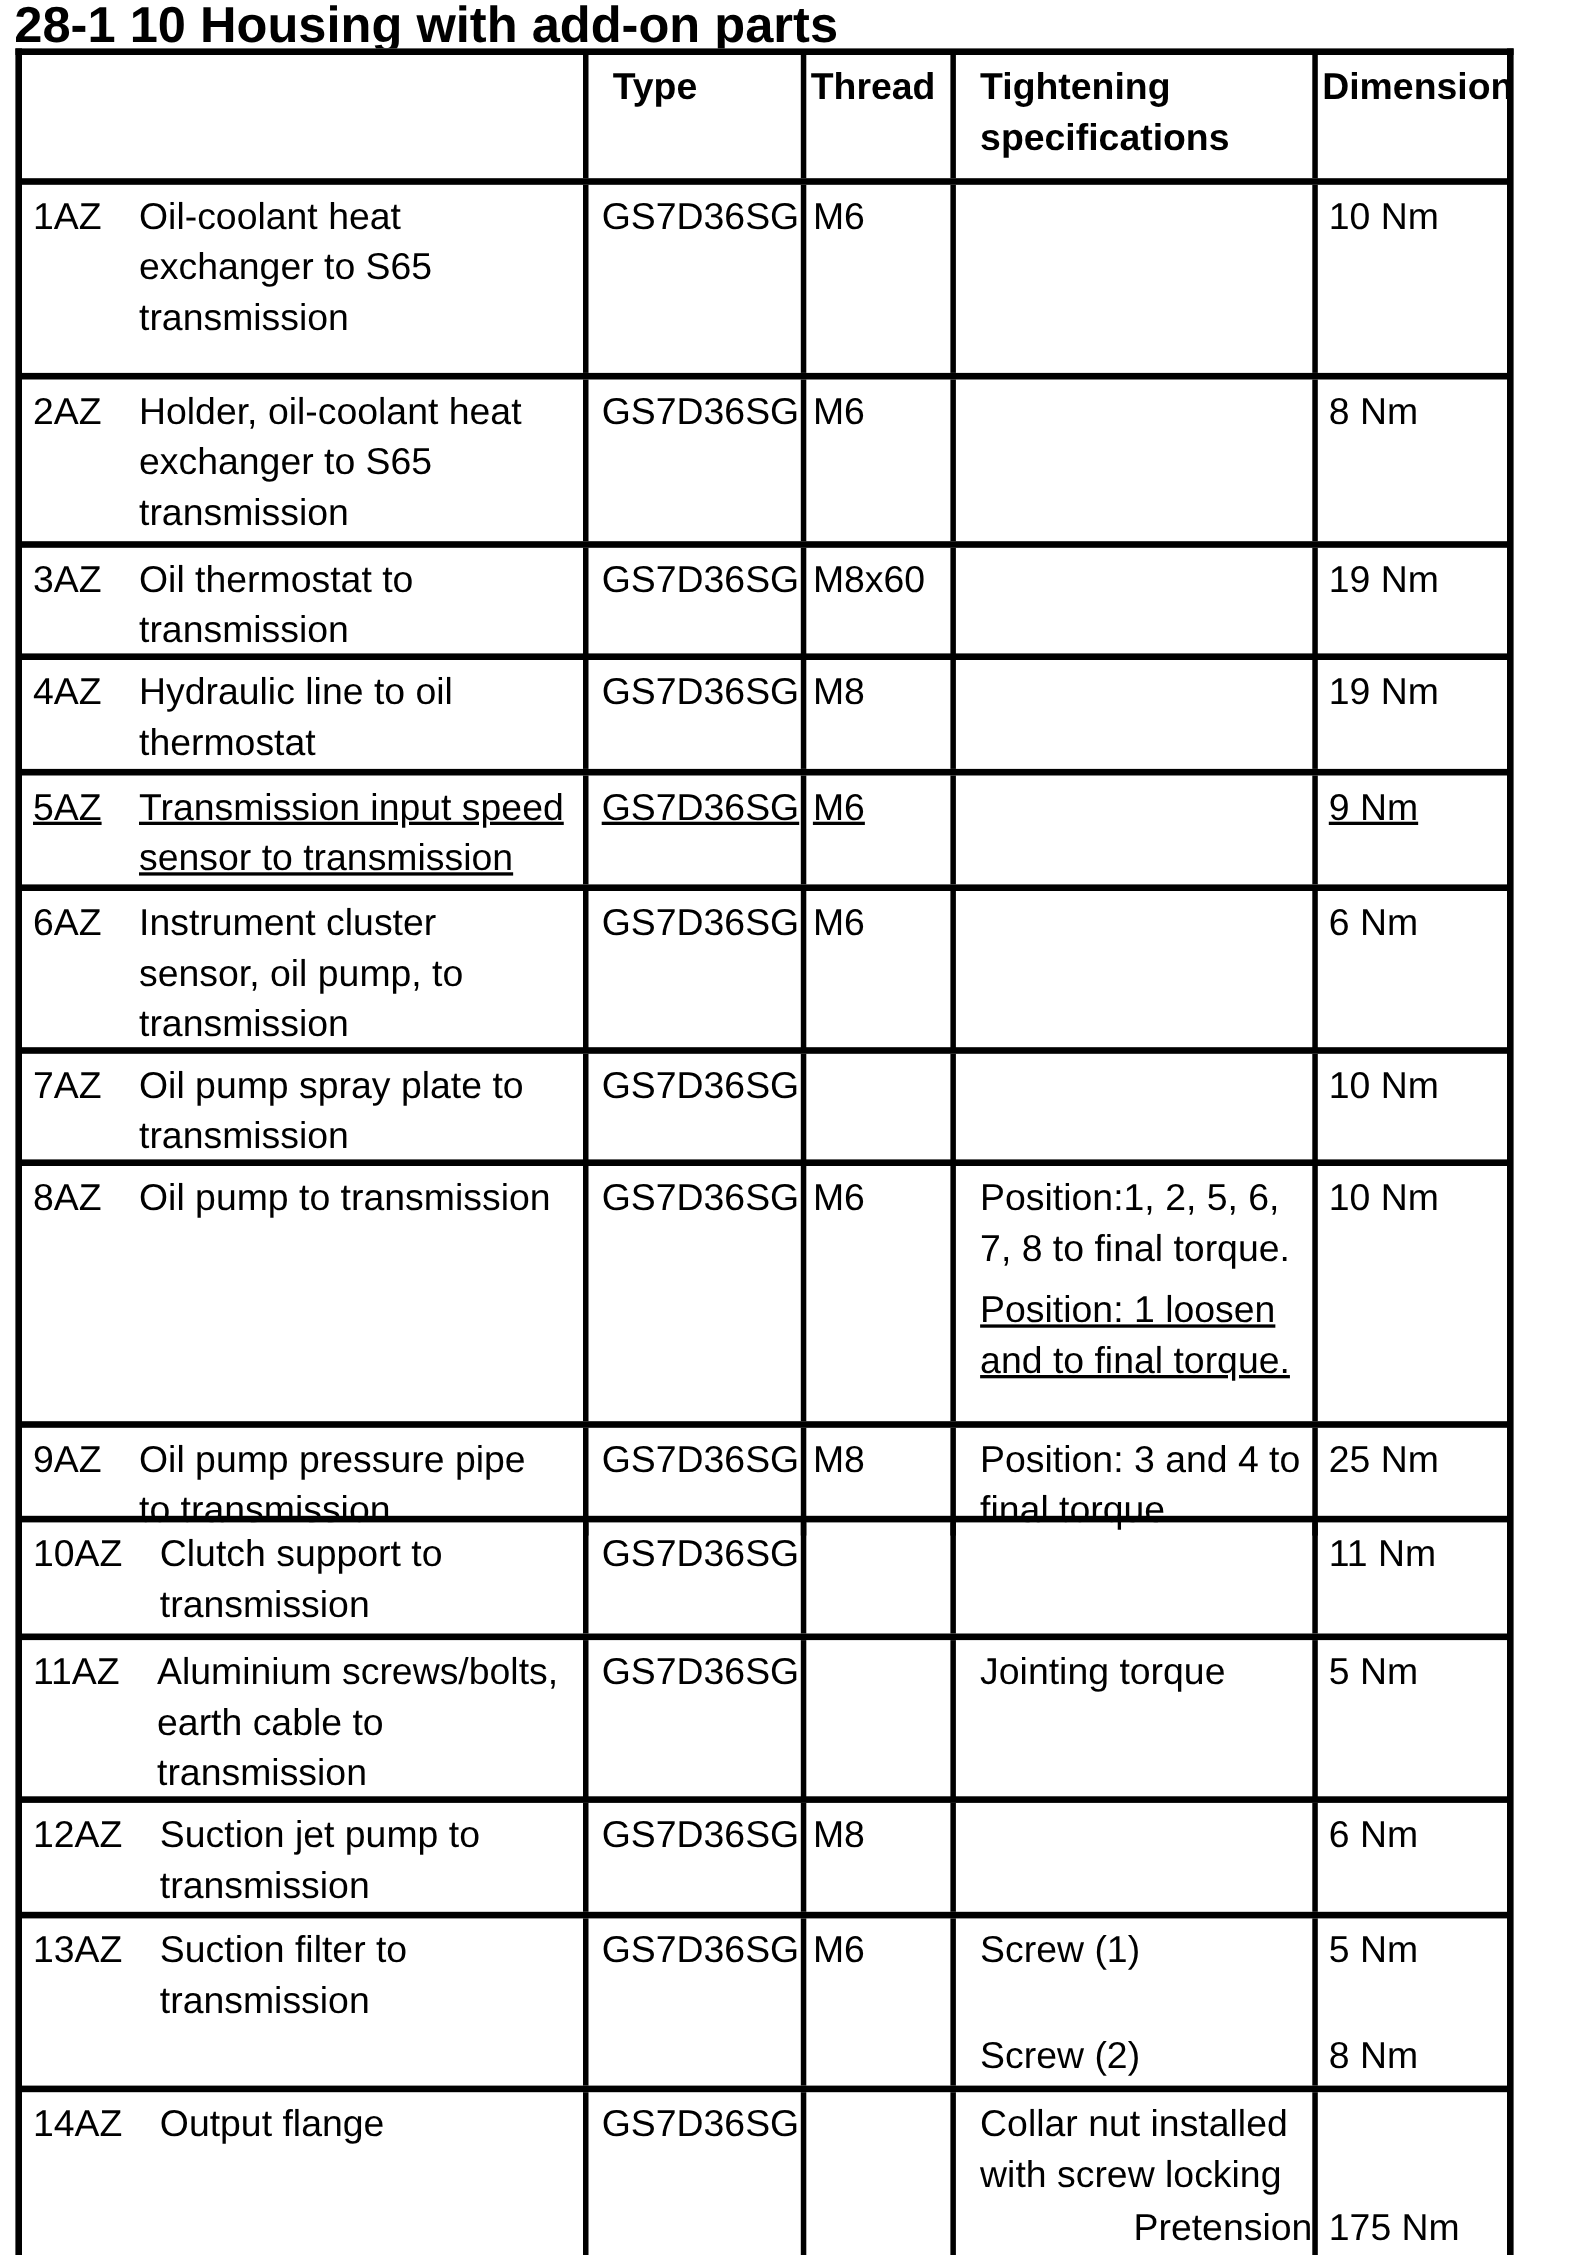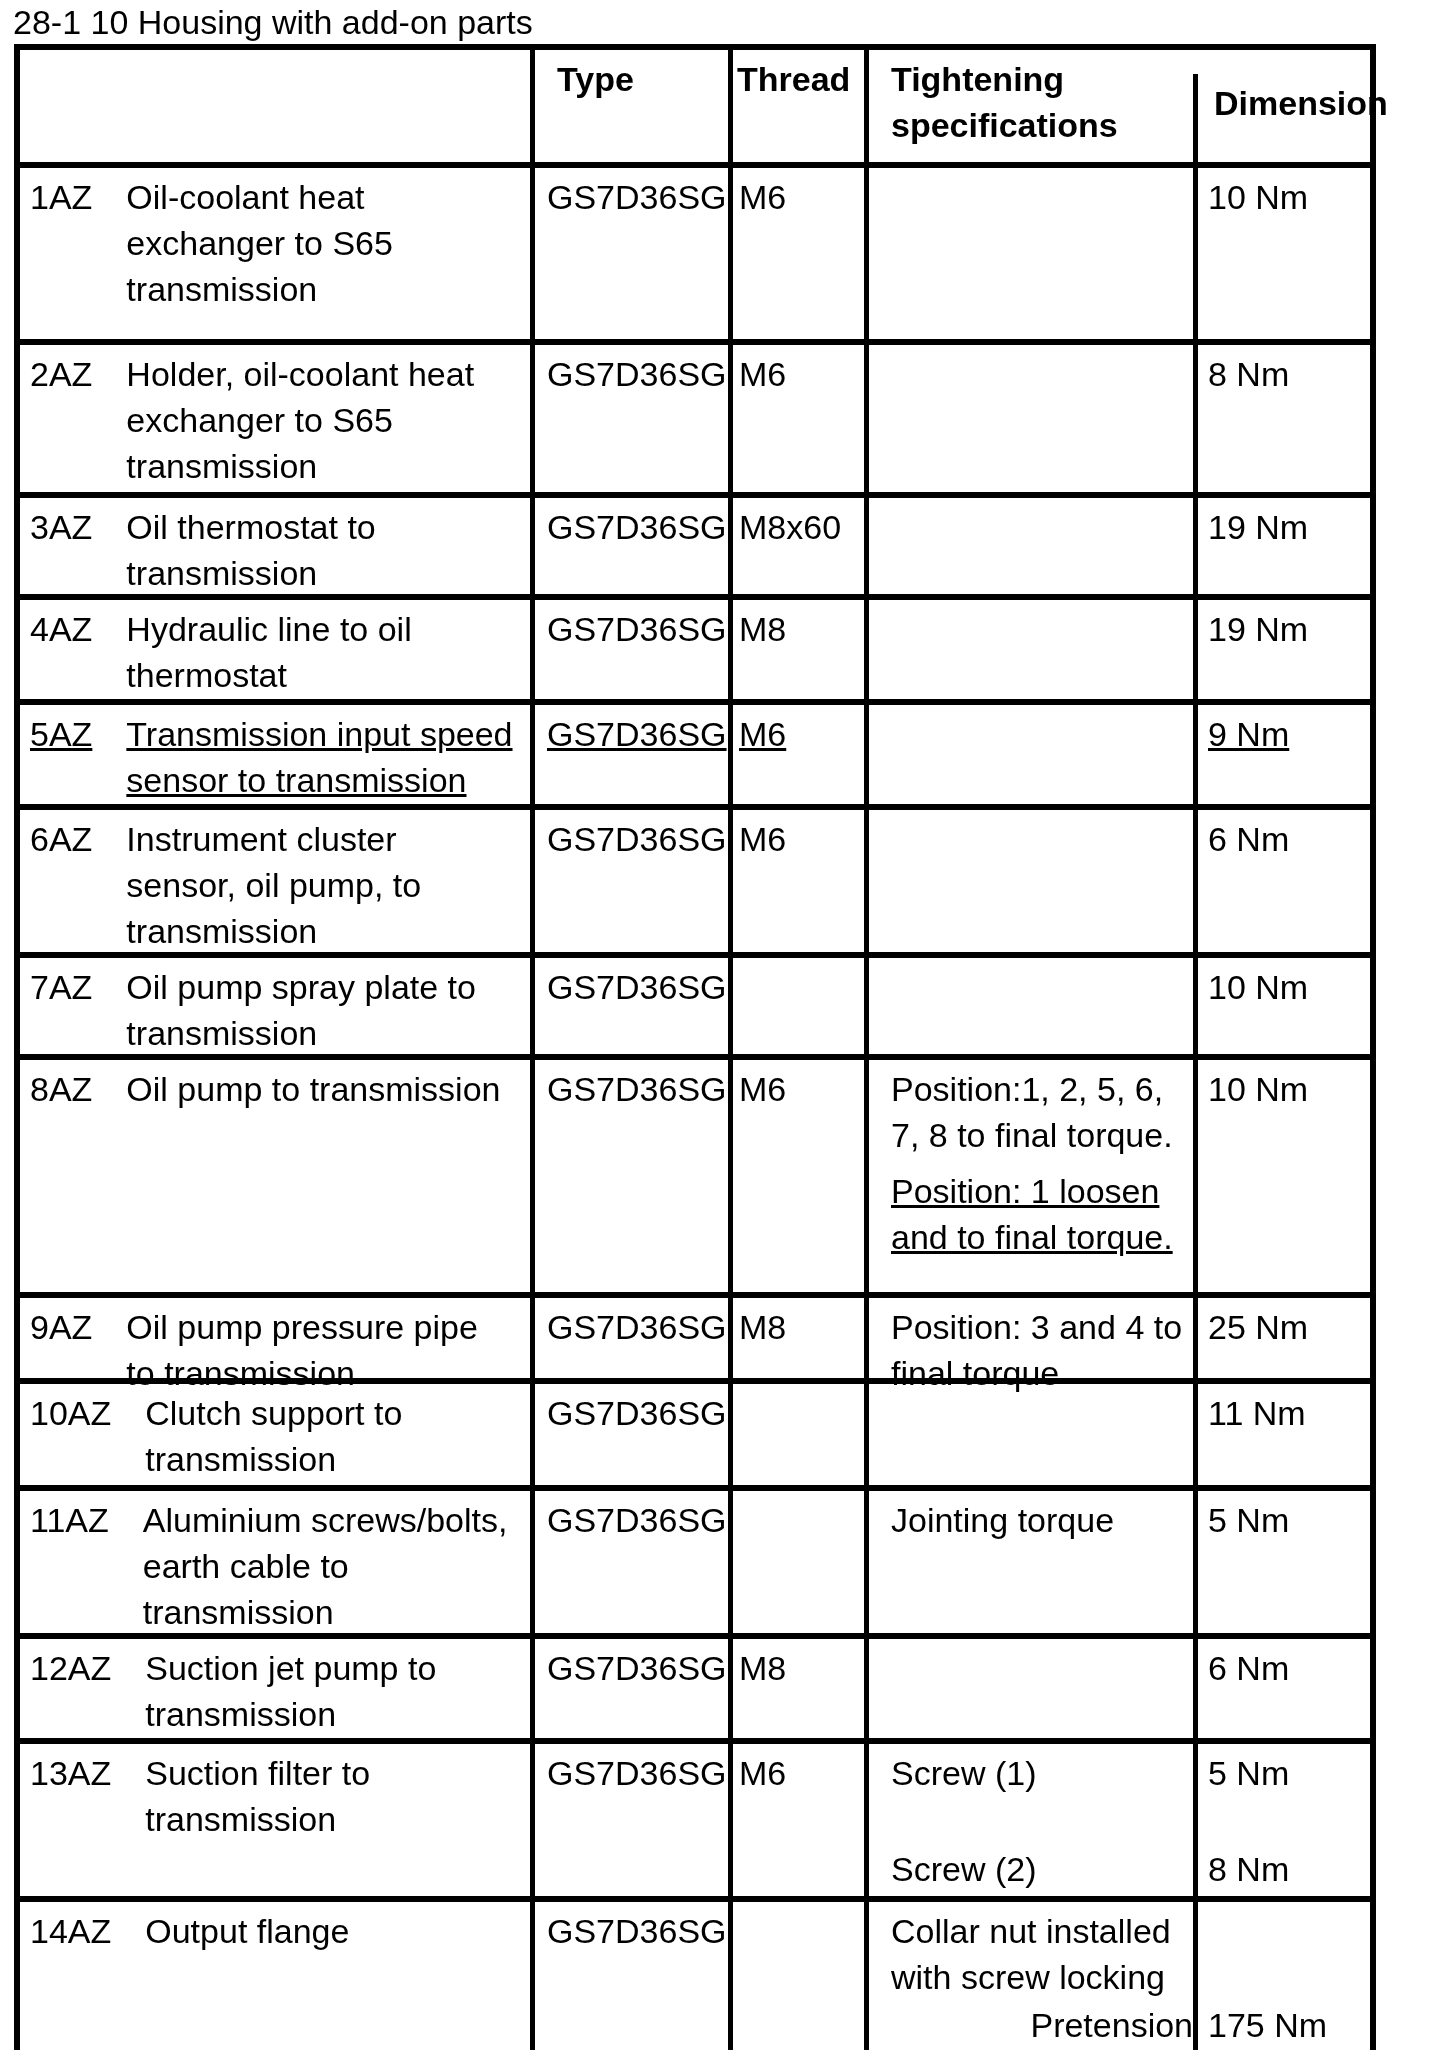--- a/index.html
+++ b/index.html
@@ -11,22 +11,22 @@
     overflow: hidden;
     font-family: "Liberation Sans", "DejaVu Sans", sans-serif;
     font-size: 34px;
     line-height: 46px;
     color: #000000;
   }
   .title {
     position: absolute;
     left: 13px;
     top: 2px;
-    font-size: 34px;
-    font-weight: normal;
+    font-size: 46px;
+    font-weight: bold;
     line-height: 40px;
     white-space: pre;
   }
   .spec-table {
     position: absolute;
     left: 14px;
     top: 44px;
     width: 1362px;
     border: 6px solid #000000;
     border-bottom: 0;
@@ -50,21 +50,21 @@
   .c4 { padding-left: 22px; }
   .c5 { padding-left: 10px; white-space: pre; }
   .spec-p, .dim-p { white-space: pre; }
 
   
   .tr.header { height: 112px; }
   .th { font-weight: bold; }
   .c2.th { padding-left: 22px; }
   .c3.th { padding-left: 4px; }
   .c4.th { padding-left: 22px; white-space: normal; }
-  .c5.th { padding-left: 16px; margin-top: 24px; }
+  .c5.th { padding-left: 4px; }
 
   
   .tr[data-row="1AZ"]  { height: 177px; }
   .tr[data-row="2AZ"]  { height: 153px; }
   .tr[data-row="3AZ"]  { height: 102px; }
   .tr[data-row="4AZ"]  { height: 105px; }
   .tr[data-row="5AZ"]  { height: 105px; text-decoration: underline; }
   .tr[data-row="6AZ"]  { height: 148px; }
   .tr[data-row="7AZ"]  { height: 102px; }
   .tr[data-row="8AZ"]  { height: 238px; }

